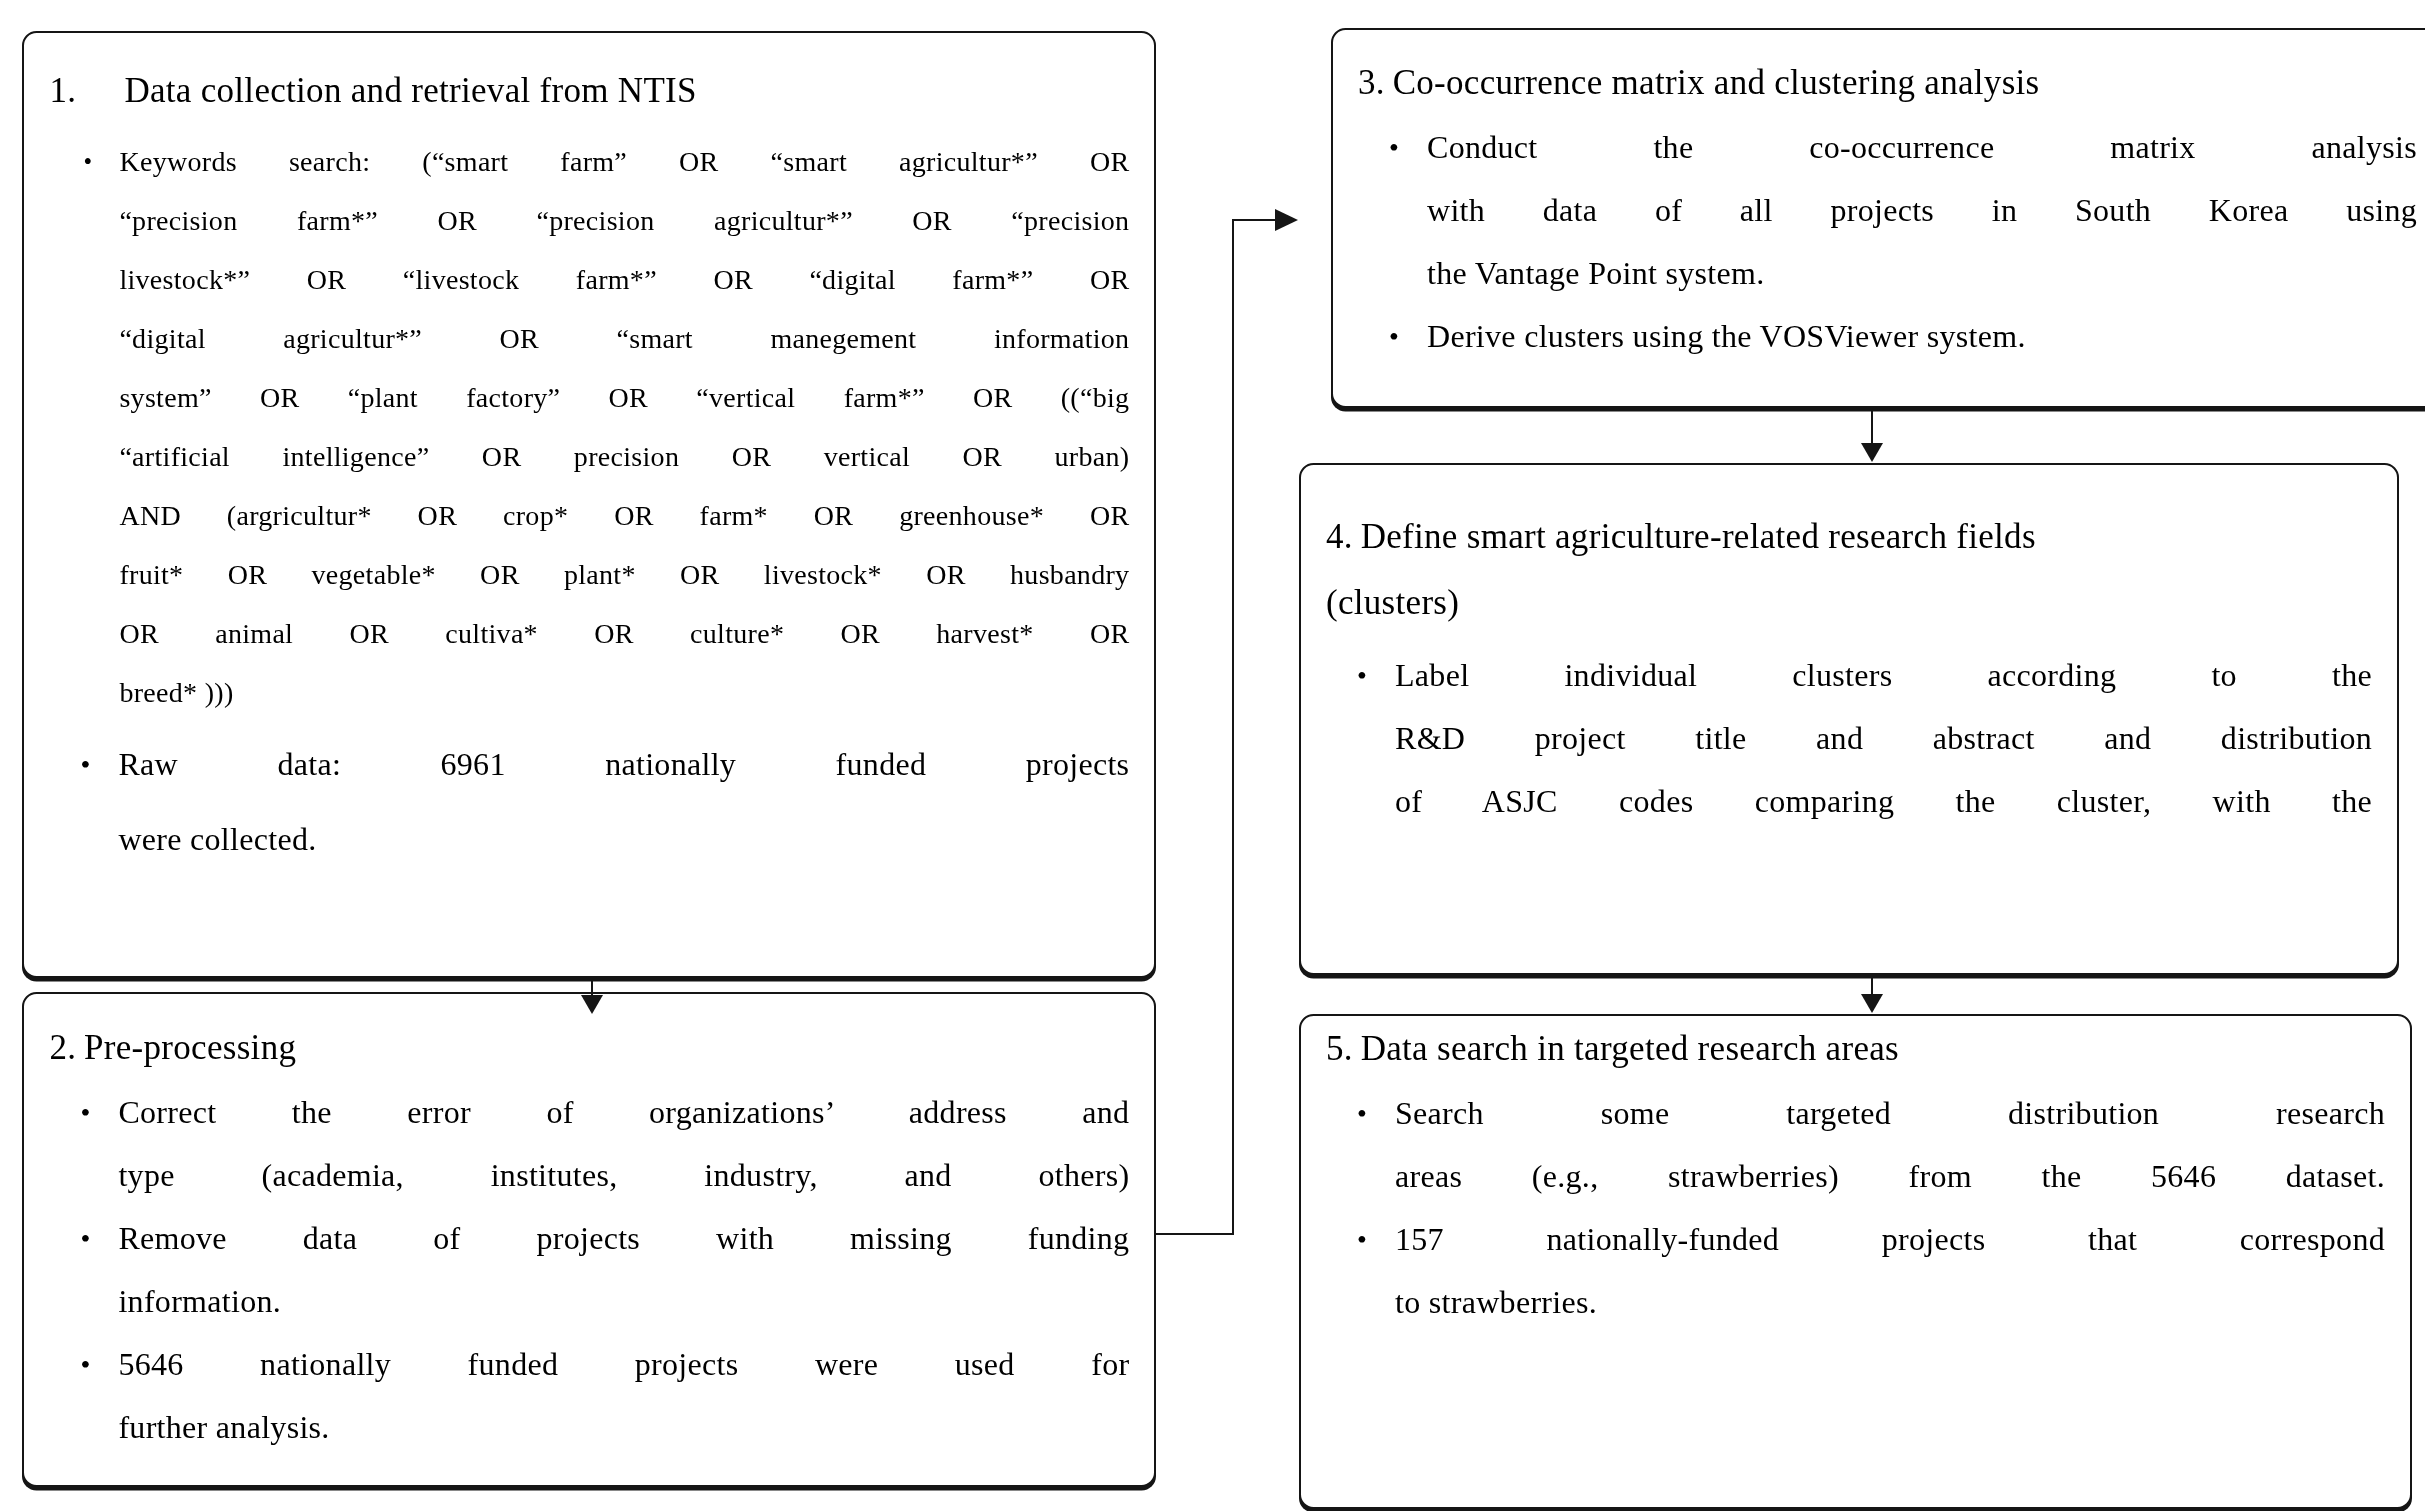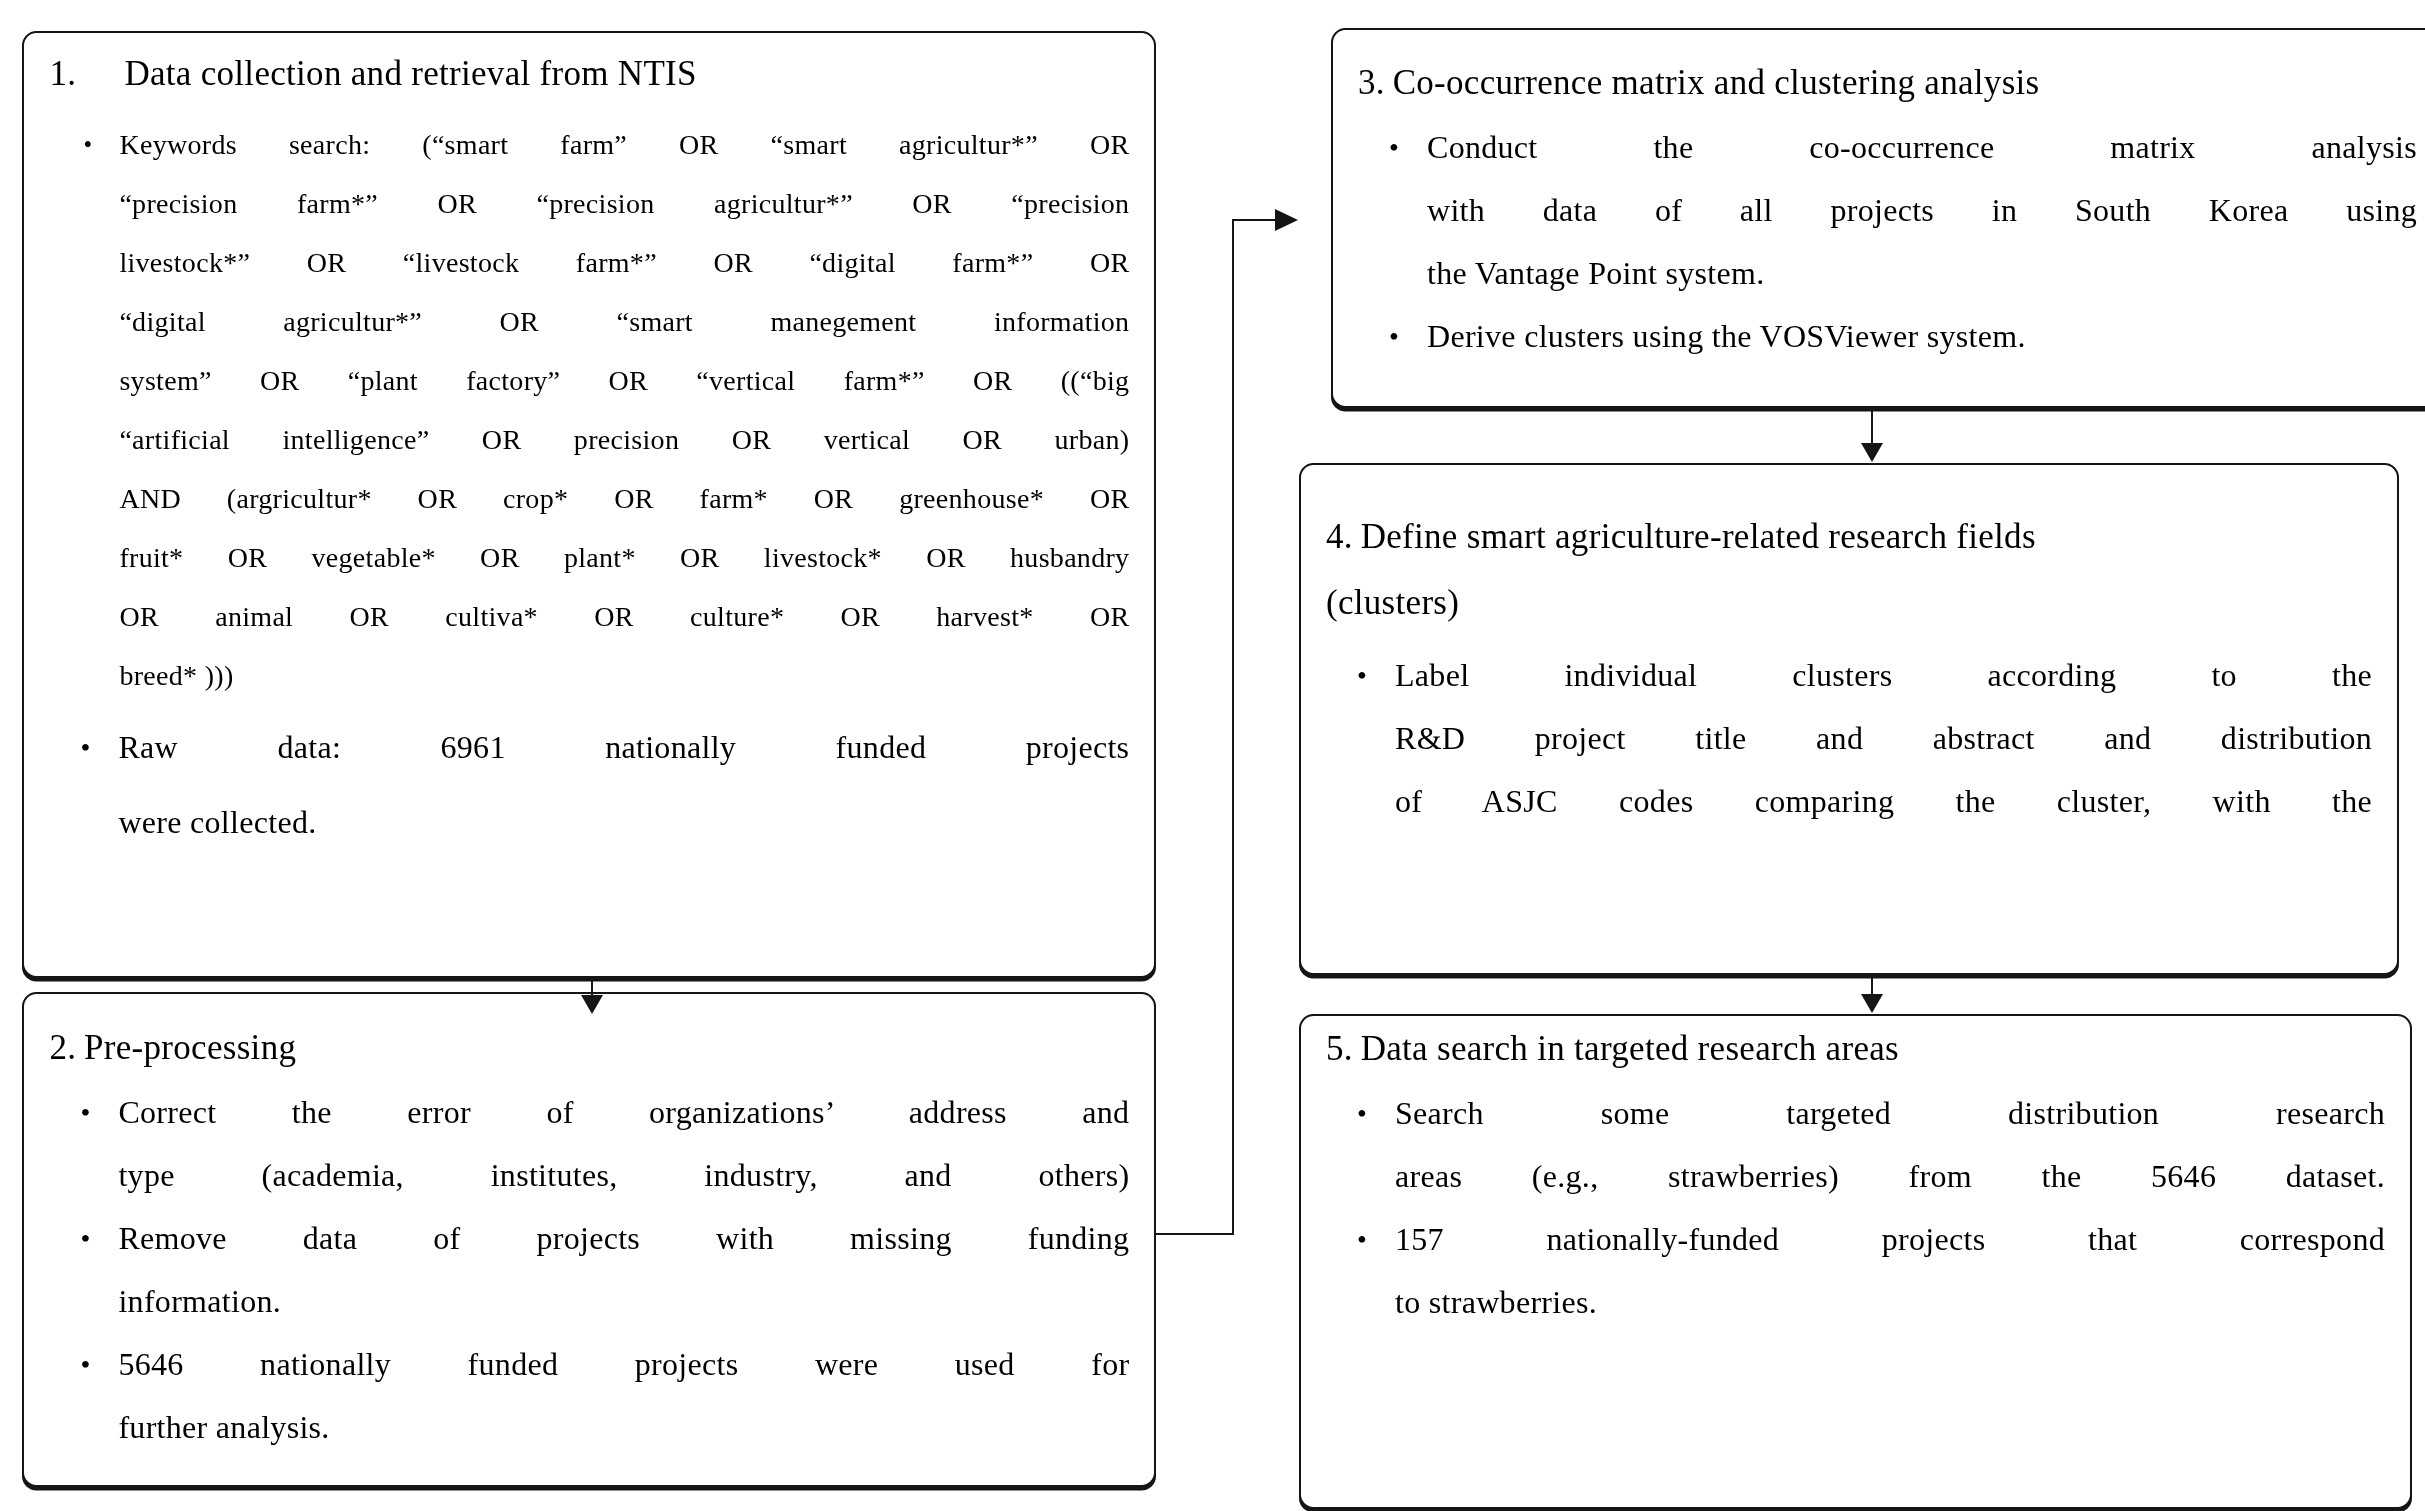--- a/index.html
+++ b/index.html
@@ -8,21 +8,21 @@
     width:2426px; height:1511px; position:relative;
     background:#ffffff; color:#000;
     font-family:"Liberation Serif","DejaVu Serif",serif;
     overflow:hidden;
   }
   .box {
     position:absolute; box-sizing:border-box; background:#fff;
     border:2.8px solid #151515; border-radius:14.5px;
     box-shadow:0 3.4px 0 0 #151515;
   }
-  #box1 { left:22.4px;  top:31px;   width:1134px; height:947px; padding-top:8px; }
+  #box1 { left:22.4px;  top:31px;   width:1134px; height:947px; padding-top:25px; }
   #box2 { left:22.4px;  top:992px; width:1134px; height:495px;  padding-top:21px; }
   #box3 { left:1299px; top:28px;   width:1113px; height:380px;  padding-top:20px;margin-left:32px; }
   #box4 { left:1299px; top:463px;  width:1100px; height:512px;  padding-top:39px; }
   #box5 { left:1299px; top:1014px; width:1113px; height:495px;  }
 
   .heading { font-size:35px; line-height:66px; padding-left:25px; white-space:nowrap; letter-spacing:0.3px; }
   .heading .num { display:inline-block; }
   #box1 .heading .num { width:75px; }
   .wide-gap-none .num { margin-right:7.8px; }
   .heading2 { font-size:35px; line-height:66px; padding-left:25px; letter-spacing:0.3px; }

